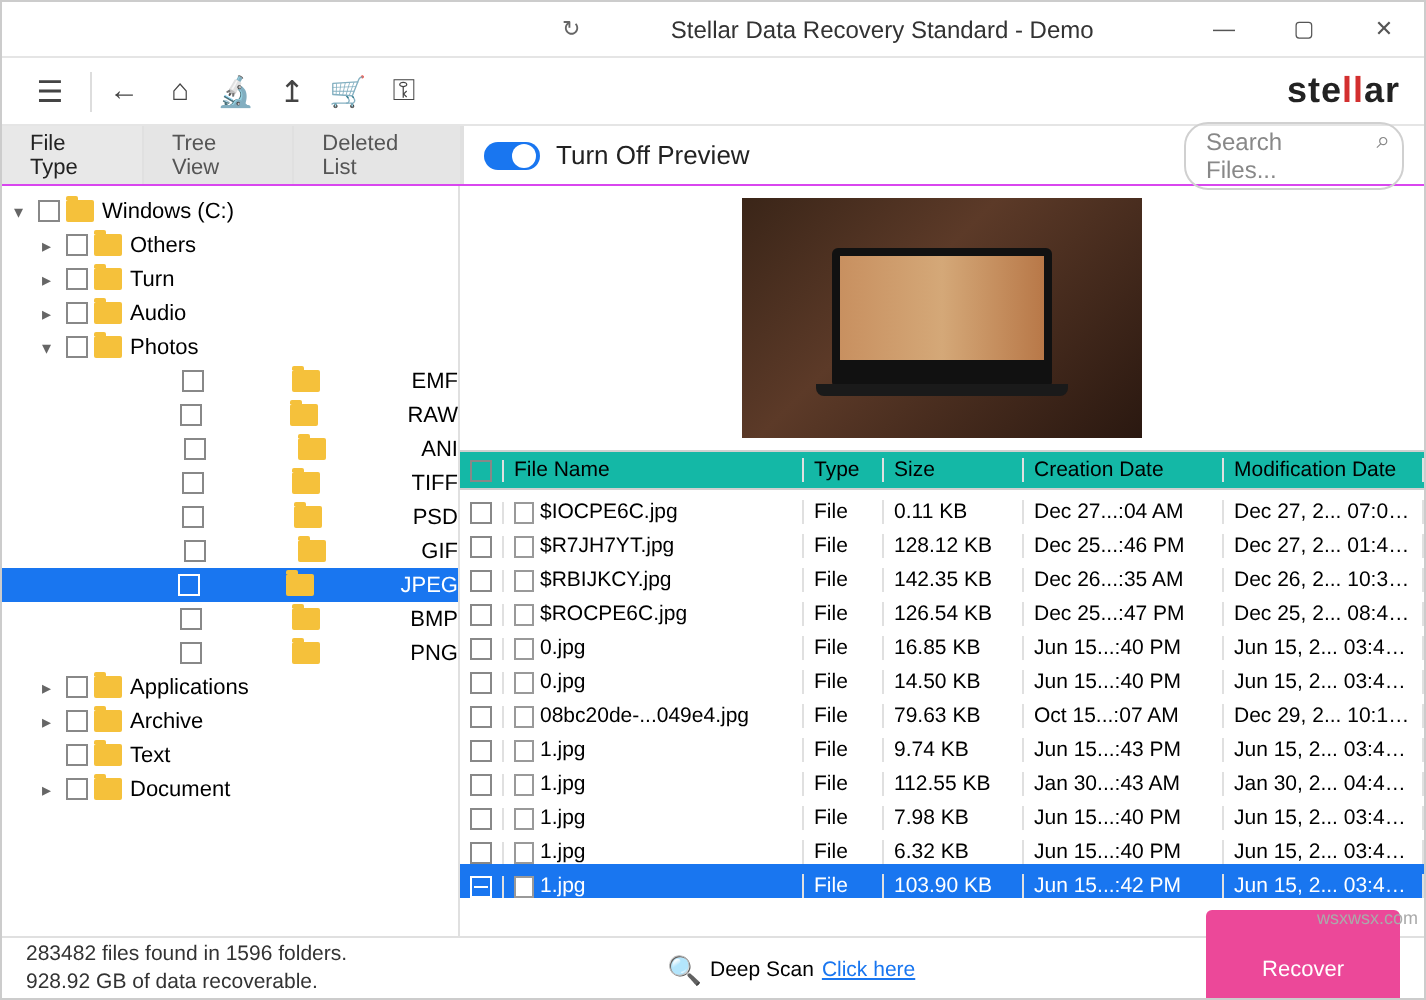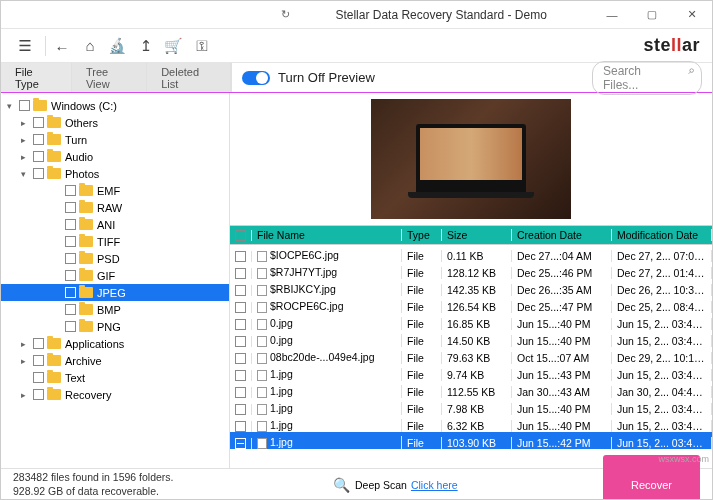--- a/index.html
+++ b/index.html
@@ -29,21 +29,21 @@
 .searchbox::after { content: "⌕"; position: absolute; right: 6px; top: 1px; color: #888; font-size: 12px; }
 
 .main { display: flex; height: 375px; }
 .tree { width: 230px; border-right: 1px solid #e0e0e0; overflow: hidden; padding: 4px 0; font-size: 11px; }
 .node { display: flex; align-items: center; height: 17px; padding-left: 4px; white-space: nowrap; }
 .node .arr { width: 12px; font-size: 9px; color: #666; }
 .node .cb { width: 11px; height: 11px; border: 1px solid #888; margin-right: 3px; }
 .node .fld { width: 14px; height: 11px; background: #f5c13b; border-radius: 1px; margin-right: 4px; position: relative; }
 .node .fld::before { content:""; position:absolute; top:-2px; left:0; width:6px; height:2px; background:#f5c13b; border-radius:1px 1px 0 0;}
 .node.sel { background: #1976f0; color: #fff; }
-.d1 { padding-left: 6px; } .d2 { padding-left: 20px; } .d3 { padding-left: 52px; }
+.d1 { padding-left: 6px; } .d2 { padding-left: 20px; } .d3 { padding-left: 36px; justify-content: space-between; }
 
 .content { flex: 1; display: flex; flex-direction: column; }
 .preview { height: 132px; display: flex; align-items: center; justify-content: center; background: #fff; }
 .previmg { width: 200px; height: 120px; background: linear-gradient(135deg,#3a2518 0%,#5c3a28 40%,#2a1810 100%); position: relative; display:flex; align-items:center; justify-content:center;}
 .laptop { width: 110px; height: 70px; background: #111; border-radius: 3px; position: relative; }
 .laptop::after { content:""; position:absolute; top:4px; left:4px; right:4px; bottom:14px; background: linear-gradient(90deg,#c89060,#d4a878,#b87848); }
 .laptop::before { content:""; position:absolute; bottom:-4px; left:-8px; right:-8px; height:6px; background:#1a1a1a; border-radius:0 0 4px 4px;}
 
 .grid { flex: 1; overflow: hidden; font-size: 10.5px; }
 .ghdr { display: flex; background: #14b8a6; border-top: 1px solid #d0d0d0; border-bottom: 1px solid #d0d0d0; height: 20px; align-items: center; }
@@ -206,21 +206,21 @@
     <div class="node d2">
         <span class="arr"></span>
         <span class="cb"></span>
         <span class="fld"></span>
         <span>Text</span>
       </div>
     <div class="node d2">
         <span class="arr">▸</span>
         <span class="cb"></span>
         <span class="fld"></span>
-        <span>Recovery</span>
+        <span>Document</span>
       </div>
   </div>
 
   <div class="content">
     <div class="preview">
       <div class="previmg">
           <div class="laptop"></div>
         </div>
     </div>
     <div class="grid">

